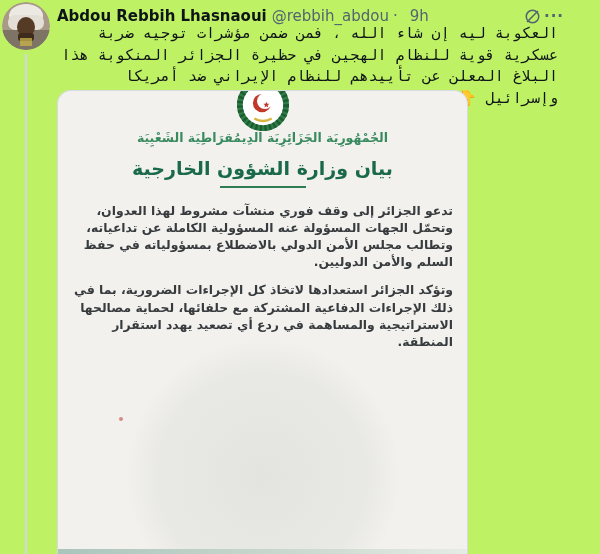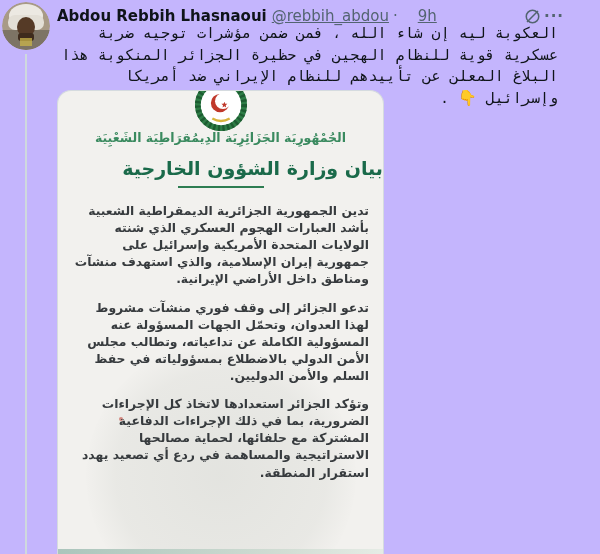--- a/index.html
+++ b/index.html
@@ -1,61 +1,61 @@
 <!DOCTYPE html>
 <html><head>
 <meta charset="utf-8">
 <style>
   * { margin:0; padding:0; box-sizing:border-box; }
   html,body { background:#ffffff; }
   #screen {
     position:relative; width:600px; height:554px; overflow:hidden;
-    background:#c4b5fd;
+    background:#bef264;
     font-family:"DejaVu Sans","Liberation Sans",sans-serif;
   }
   
   .avatar {
     position:absolute; left:2px; top:2px; width:48px; height:48px;
     border-radius:50%; overflow:hidden; cursor:pointer;
   }
   .thread-line {
     position:absolute; left:25px; top:54px; bottom:0; width:2px;
     background:#cfd9de;
   }
   .header-row {
     position:absolute; left:57px; top:6px; width:508px; height:20px;
     display:flex; align-items:center; white-space:nowrap;
   }
   .author { font-size:15px; font-weight:bold; color:#0f1419; cursor:pointer; }
-  .meta { font-size:15px; color:#536471; margin-left:5px; cursor:pointer;text-decoration:underline; }
+  .meta { font-size:15px; color:#536471; margin-left:5px; cursor:pointer; }
   .meta-sep { font-size:15px; color:#536471; margin:0 4px; }
   .hdr-spacer { flex:1; }
   .icon-btn { display:flex; align-items:center; justify-content:center;
     width:22px; height:22px; cursor:pointer; color:#536471; }
   .more-glyph { font-size:15px; font-weight:bold; color:#536471; letter-spacing:1px; }
   
   .tweet-text {
     position:absolute; left:57px; top:24px; width:501px;
     direction:rtl; text-align:right;
     font-size:15px; line-height:21.5px; color:#0f1419;font-family:Liberation Mono, monospace;
   }
   
   .media-card {
-    position:absolute; left:57px; top:90px; width:327px; height:464px;
+    position:absolute; left:57px; top:90px; width:411px; height:464px;
     border:1px solid #d5dbdf; border-bottom:none;
     border-radius:14px 14px 0 0;
     background:#f2f1ee; overflow:hidden; cursor:pointer;
   }
   .emblem-wrap { display:flex; justify-content:center; margin-top:-13px; }
   .republic-line {
     margin-top:-2px; text-align:center; direction:rtl;
     font-size:12.5px; font-weight:bold; color:#3a8a5f;
   }
   .doc-title {
-    margin-top:12px; direction:rtl;
+    margin-top:12px; text-align:center; direction:rtl;
     font-size:19px; font-weight:bold; color:#1a6a4a;
   }
   .title-underline {
     width:86px; height:2px; background:#2e7d52; margin:7px auto 0 auto;
   }
   .doc-body {
     position:relative; margin-top:14px; padding:0 14px;
     direction:rtl; text-align:right;
     font-size:12.4px; font-weight:bold; line-height:1.38; color:#373b3e;
     z-index:2;
@@ -100,21 +100,21 @@
       </g>
     </svg>
   </div>
 
   <div class="thread-line"></div>
 
   <div class="header-row">
     <span class="author">Abdou Rebbih Lhasnaoui</span>
     <span class="meta">@rebbih_abdou</span>
     <span class="meta-sep">·</span>
-    <span class="meta" style="margin-left:16px;">9h</span>
+    <span class="meta" style="margin-left:8px;">9h</span>
     <span class="hdr-spacer"></span>
     <span class="icon-btn">
       <svg width="17" height="17" viewBox="0 0 18 18" fill="none" stroke="#536471" stroke-width="1.6">
         <circle cx="9" cy="9" r="6.6"></circle>
         <line x1="3.2" y1="14.8" x2="14.8" y2="3.2"></line>
       </svg>
     </span>
     <span class="icon-btn">
       <span class="more-glyph">···</span>
     </span>
@@ -137,21 +137,20 @@
 
     <div class="republic-line">الجُمْهُورِيَة الجَزَائِرِيَة الدِيمُقرَاطِيَة الشَعْبِيَة</div>
 
     <div class="doc-title">بيان وزارة الشؤون الخارجية</div>
     <div class="title-underline"></div>
 
     <div class="watermark"></div>
     <div class="watermark-dot"></div>
 
     <div class="doc-body">
-      <p>تدين الجمهورية الجزائرية الديمقراطية الشعبية بأشد العبارات الهجوم العسكري الذي شنته الولايات المتحدة الأمريكية وإسرائيل على جمهورية إيران الإسلامية، والذي استهدف منشآت ومناطق داخل الأراضي الإيرانية.</p>
       <p>تدعو الجزائر إلى وقف فوري منشآت مشروط لهذا العدوان، وتحمّل الجهات المسؤولة عنه المسؤولية الكاملة عن تداعياته، وتطالب مجلس الأمن الدولي بالاضطلاع بمسؤولياته في حفظ السلم والأمن الدوليين.</p>
       <p>وتؤكد الجزائر استعدادها لاتخاذ كل الإجراءات الضرورية، بما في ذلك الإجراءات الدفاعية المشتركة مع حلفائها، لحماية مصالحها الاستراتيجية والمساهمة في ردع أي تصعيد يهدد استقرار المنطقة.</p>
     </div>
 
     <div class="footer-band"></div>
   </div>
 
 </div>
 
 </body></html>

